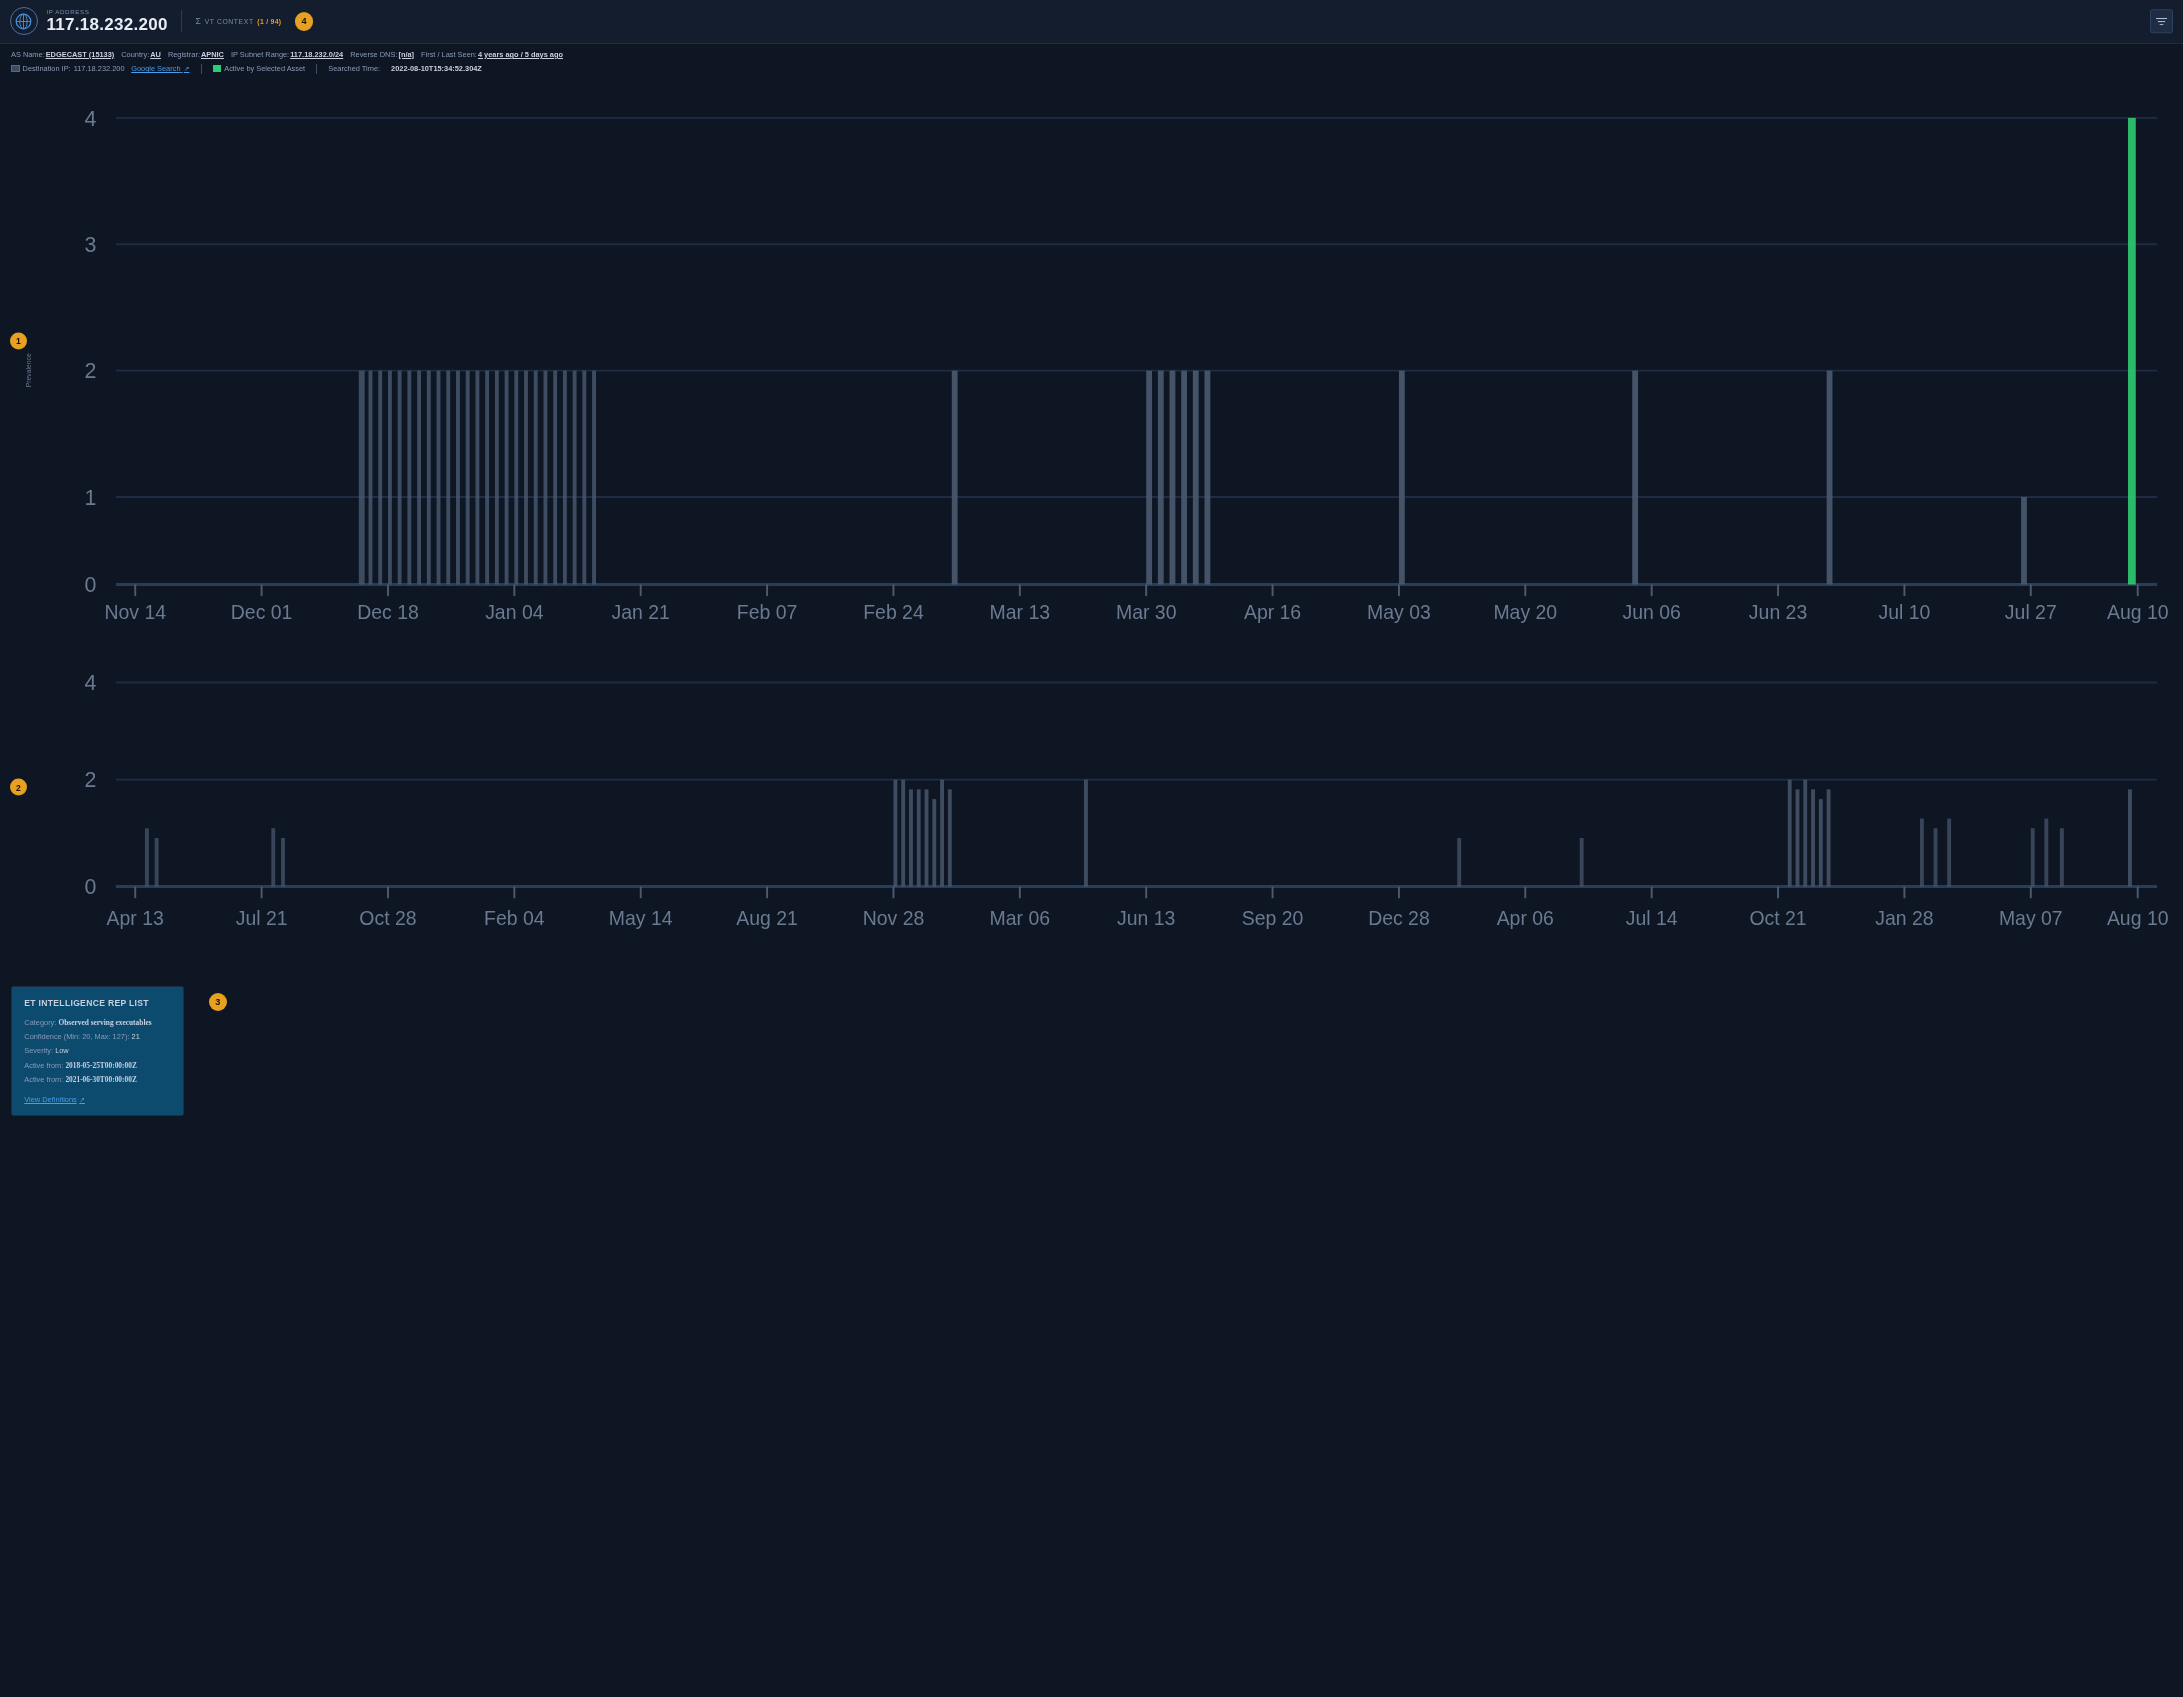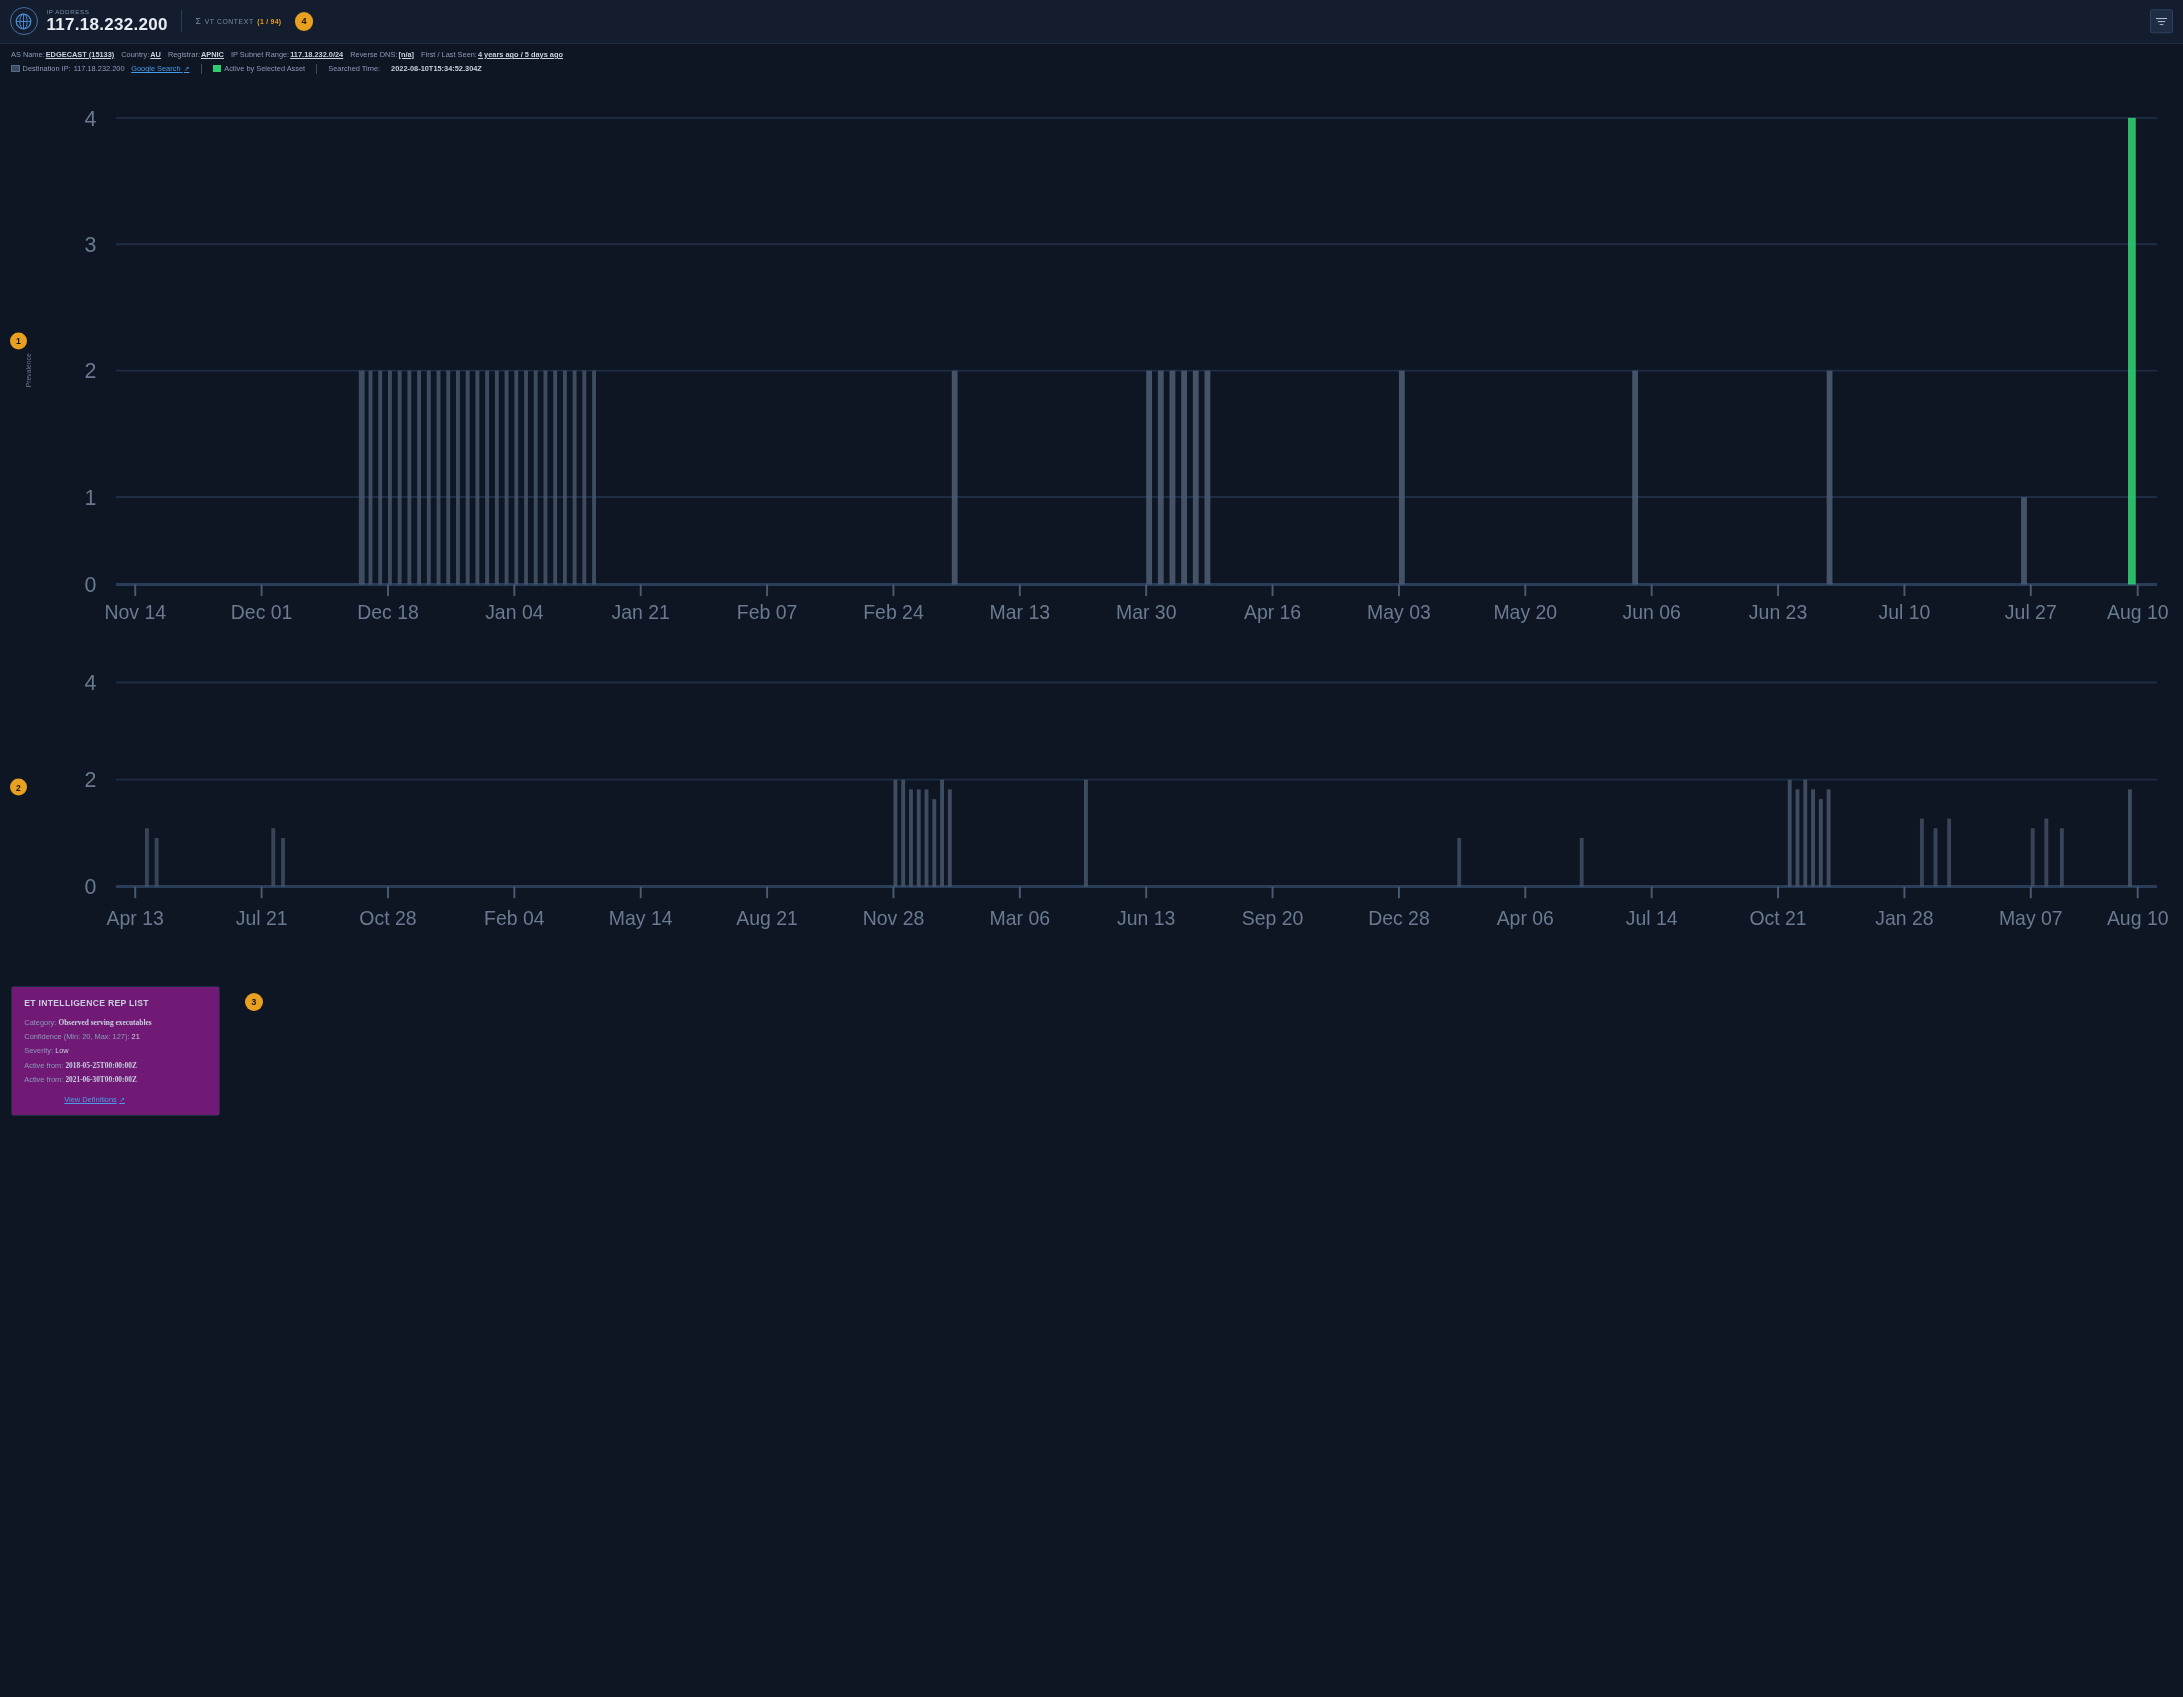--- a/index.html
+++ b/index.html
@@ -140,25 +140,25 @@
     }
     svg.chart { width: 100%; display: block; }
 
     
     .bottom-section {
       padding: 12.3px 11px;
       display: flex;
       gap: 12.3px;
     }
     .intel-card {
-      background: #701a75;
+      background: #0c4a6e;
       border: 0.6px solid #1e2d44;
       border-radius: 2.5px;
       padding: 11px 12.3px;
-      width: 209px;
+      width: 173px;
       flex-shrink: 0;
     }
     .intel-card h3 {
       font-size: 8.6px;
       font-weight: 700;
       color: #c8d0e0;
       margin-bottom: 8.6px;
       letter-spacing: 0.3px;
     }
     .intel-row {
@@ -169,21 +169,20 @@
     }
     .intel-row strong { color: #c8d0e0; font-family: Liberation Serif, serif; }
     .intel-row .val { color: #c8d0e0; margin-top: 14px; }
     .view-def-link {
       display: inline-flex; align-items: center; gap: 2.5px;
       color: #4a9de8;
       font-size: 7.4px;
       text-decoration: underline;
       cursor: pointer;
       margin-top: 7.4px;
-      margin-left: 40px;
     }
 
     .badge-3 {
       width: 18.5px; height: 18.5px;
       border-radius: 50%;
       background: #e8a020;
       color: #1a1200;
       font-weight: 700;
       font-size: 9.2px;
       display: flex; align-items: center; justify-content: center;

